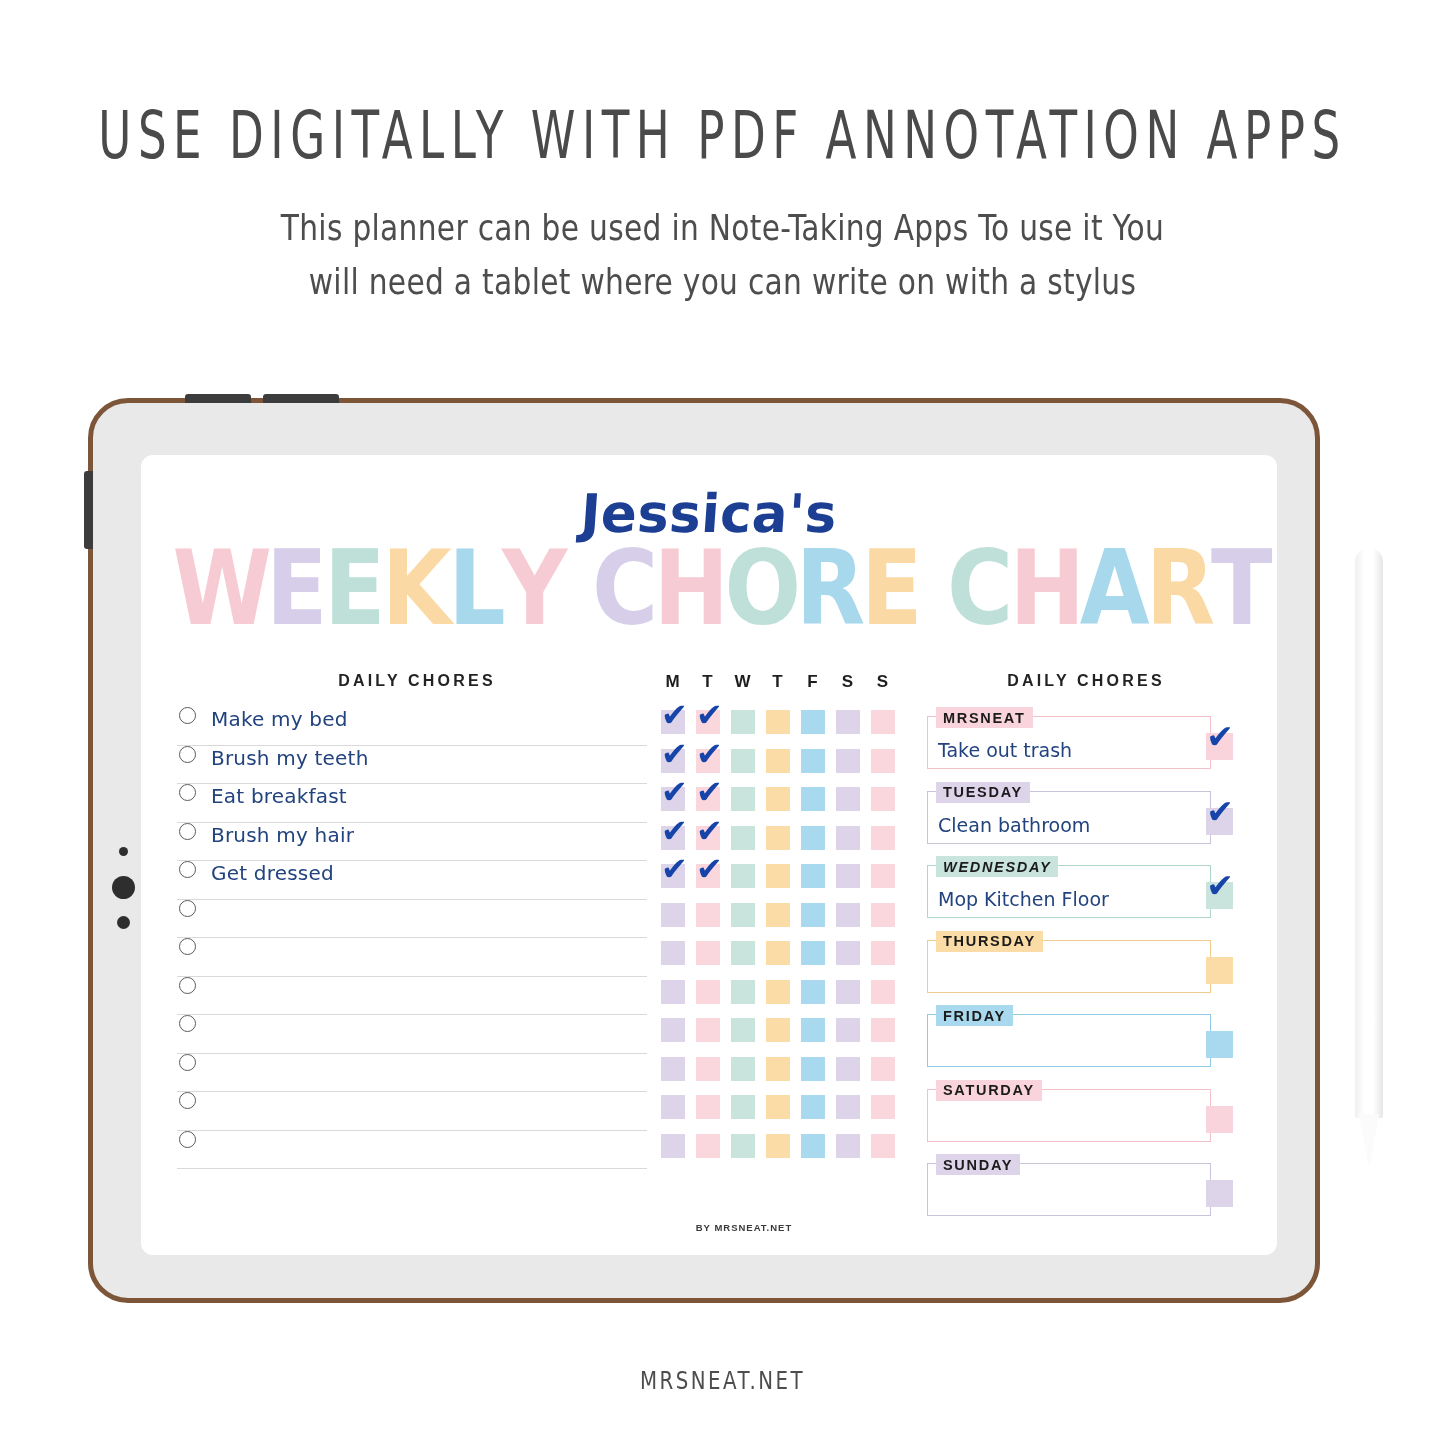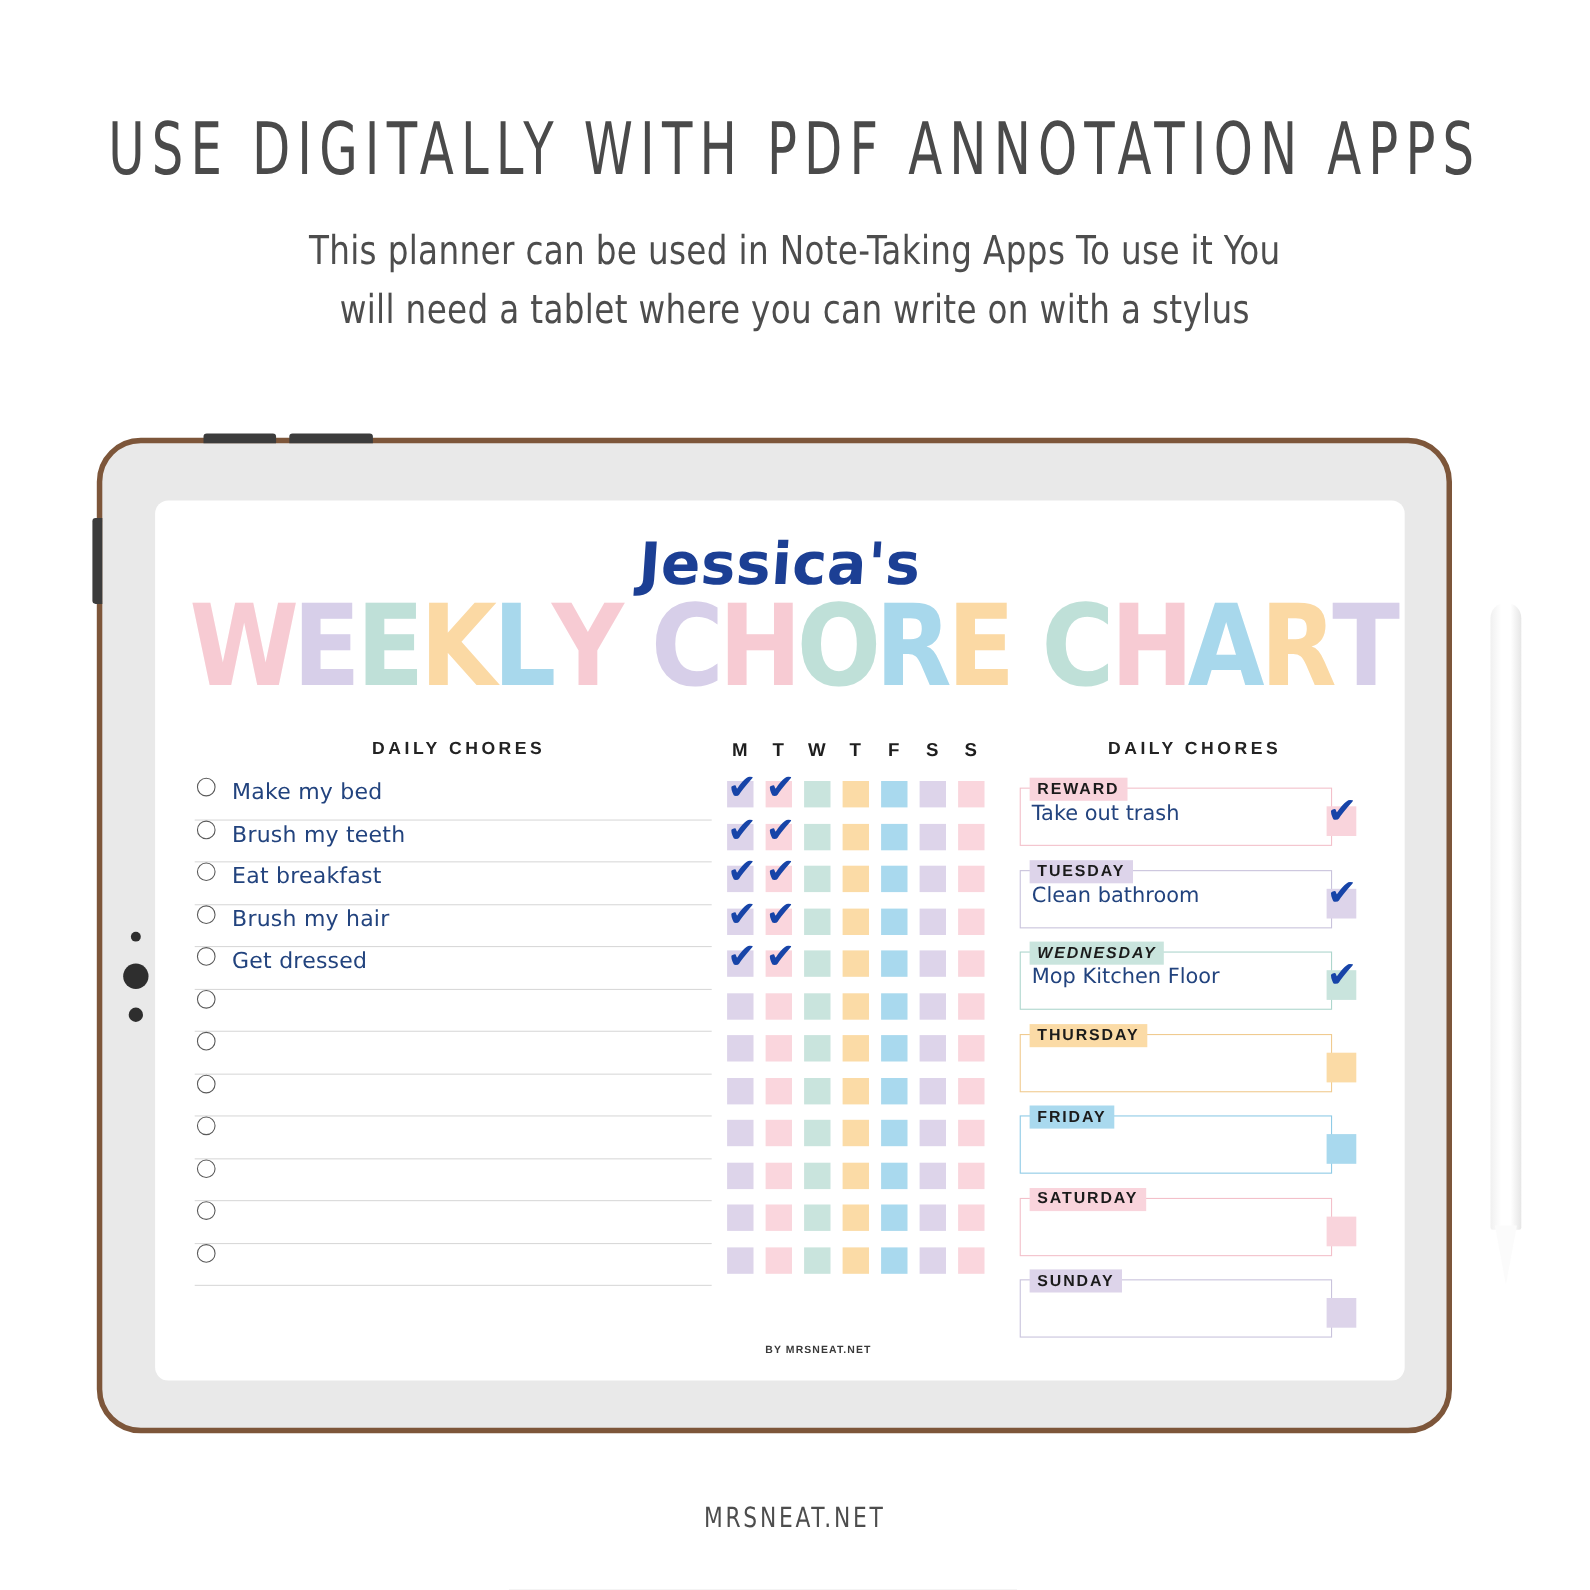--- a/index.html
+++ b/index.html
@@ -230,21 +230,21 @@
 
   
   .wk-item { position: relative; margin-bottom: 12.5px; height: 62px; }
   .wk-box {
     position: absolute;
     left: 0; top: 9px;
     width: 284px; height: 53px;
     border: 1.6px solid #ccc;
     background: #fff;
     display: flex;
-    align-items: center;
+    align-items: flex-end;
     padding: 0 0 7px 10px;
   }
   .wk-label {
     position: absolute;
     left: 9px; top: 0;
     padding: 2.5px 7px 2.5px 7px;
     font-family: "Liberation Sans", sans-serif;
     font-size: 14.5px;
     font-weight: 700;
     letter-spacing: 1.7px;
@@ -686,21 +686,21 @@
               </div>
           </div>
 
           <div class="col-weekly">
             <div class="col-head">DAILY CHORES</div>
             <div id="weekly-list">
                 <div class="wk-item">
                   <div class="wk-box" style="border-color: rgb(243, 192, 202);">
                     <div class="wk-text">Take out trash</div>
                   </div>
-                  <div class="wk-label" style="background: rgb(249, 212, 220);">REWARD</div>
+                  <div class="wk-label" style="background: rgb(249, 212, 220);">MRSNEAT</div>
                   <div class="wk-chip" style="background: rgb(249, 212, 220);">
                     <div class="chk">✔</div>
                   </div>
                 </div>
                 <div class="wk-item">
                   <div class="wk-box" style="border-color: rgb(201, 195, 220);">
                     <div class="wk-text">Clean bathroom</div>
                   </div>
                   <div class="wk-label" style="background: rgb(221, 212, 234);">TUESDAY</div>
                   <div class="wk-chip" style="background: rgb(221, 212, 234);">

